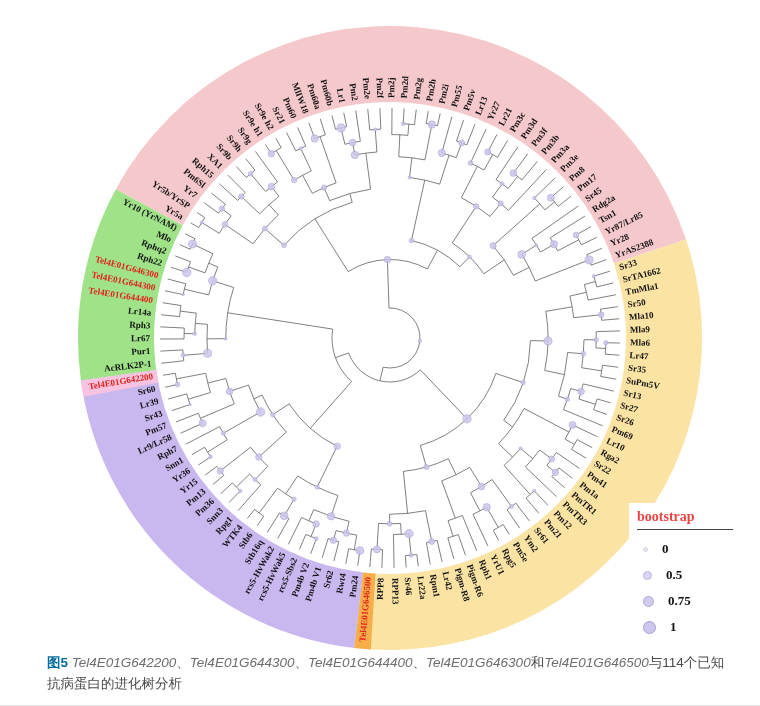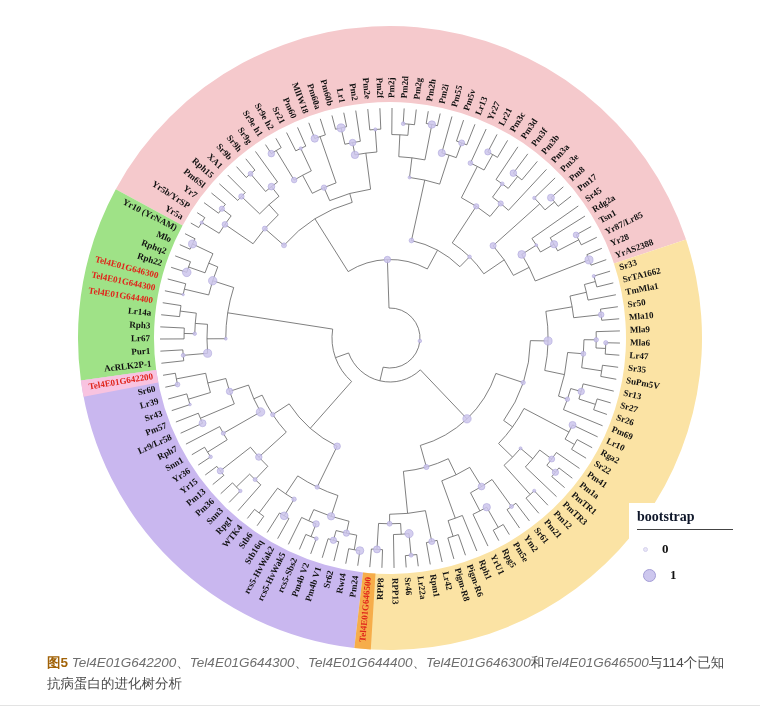--- a/index.html
+++ b/index.html
@@ -1,30 +1,30 @@
 <!DOCTYPE html>
 <html><head>
 <meta charset="utf-8">
 <style>
   html,body{margin:0;padding:0;background:#ffffff;}
   #stage{position:relative;width:760px;height:706px;background:#ffffff;overflow:hidden;
          font-family:"Liberation Serif", serif;}
   #treeSvg{position:absolute;left:0;top:0;}
   #legend{position:absolute;left:629px;top:503px;width:112px;background:#ffffff;
           padding:6px 8px 4px 8px;box-sizing:border-box;}
-  #legend .legend-title{font-weight:bold;font-size:14px;color:#0f172a;
+  #legend .legend-title{font-weight:bold;font-size:14px;color:#ef4444;
           border-bottom:1px solid #444;padding-bottom:4px;margin-bottom:6px;}
   .legend-row{display:flex;align-items:center;height:26px;}
   .legend-dot{border-radius:50%;background:#cdc7ee;border:1px solid #a49dd6;
           margin-left:6px;flex:0 0 auto;}
   .legend-val{font-weight:bold;font-size:13px;color:#111;margin-left:14px;}
   #caption{position:absolute;left:47px;top:652px;width:682px;
           font-family:"Liberation Sans", sans-serif;font-size:13.5px;
           line-height:21px;color:#4a4a4a;}
-  .cap-label{font-weight:bold;color:#a16207;}
+  .cap-label{font-weight:bold;color:#0369a1;}
   .cap-gene{font-style:italic;color:#6e6e6e;}
   .cap-plain{color:#4a4a4a;}
   #bottom-rule{position:absolute;left:0;bottom:0;width:760px;height:1px;background:#e3e3e3;}
 </style>
 </head>
 <body>
 
 <div id="stage">
   <svg id="treeSvg" width="760" height="706">
     <g id="g-sectors">
@@ -611,20 +611,28 @@
   </svg>
 
   <div id="legend">
     <div class="legend-title">bootstrap</div>
     <div id="legend-items">
         <div class="legend-row">
           <span class="legend-dot" style="width: 3px; height: 3px; opacity: 0.45;"></span>
           <span class="legend-val">0</span>
         </div>
         <div class="legend-row">
+          <span class="legend-dot" style="width: 7px; height: 7px; opacity: 0.75;"></span>
+          <span class="legend-val">0.5</span>
+        </div>
+        <div class="legend-row">
+          <span class="legend-dot" style="width: 9px; height: 9px; opacity: 0.9;"></span>
+          <span class="legend-val">0.75</span>
+        </div>
+        <div class="legend-row">
           <span class="legend-dot" style="width: 11px; height: 11px; opacity: 1;"></span>
           <span class="legend-val">1</span>
         </div>
       </div>
   </div>
 
   <div id="caption"><span class="cap-label">图5 </span><span class="cap-gene">Tel4E01G642200</span><span class="cap-plain">、</span><span class="cap-gene">Tel4E01G644300</span><span class="cap-plain">、</span><span class="cap-gene">Tel4E01G644400</span><span class="cap-plain">、</span><span class="cap-gene">Tel4E01G646300</span><span class="cap-plain">和</span><span class="cap-gene">Tel4E01G646500</span><span class="cap-plain">与114个已知抗病蛋白的进化树分析</span></div>
   <div id="bottom-rule"></div>
 </div>
 

